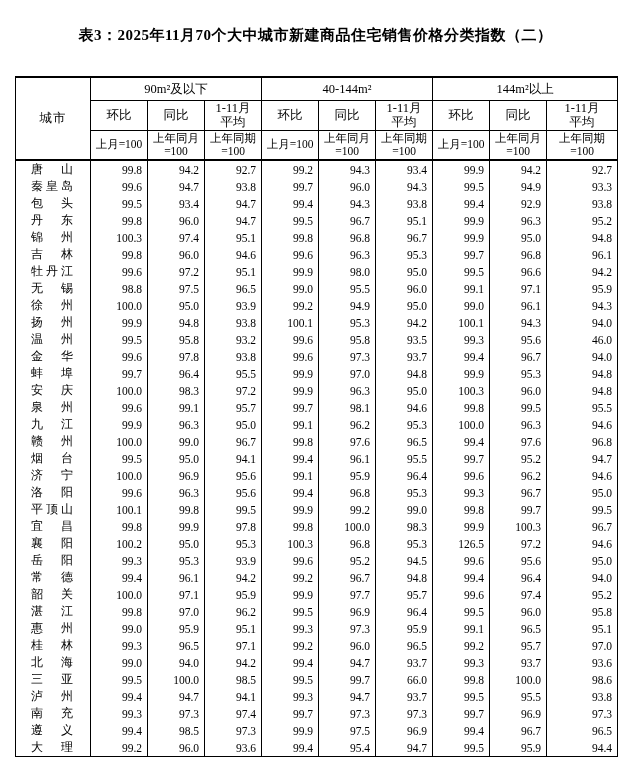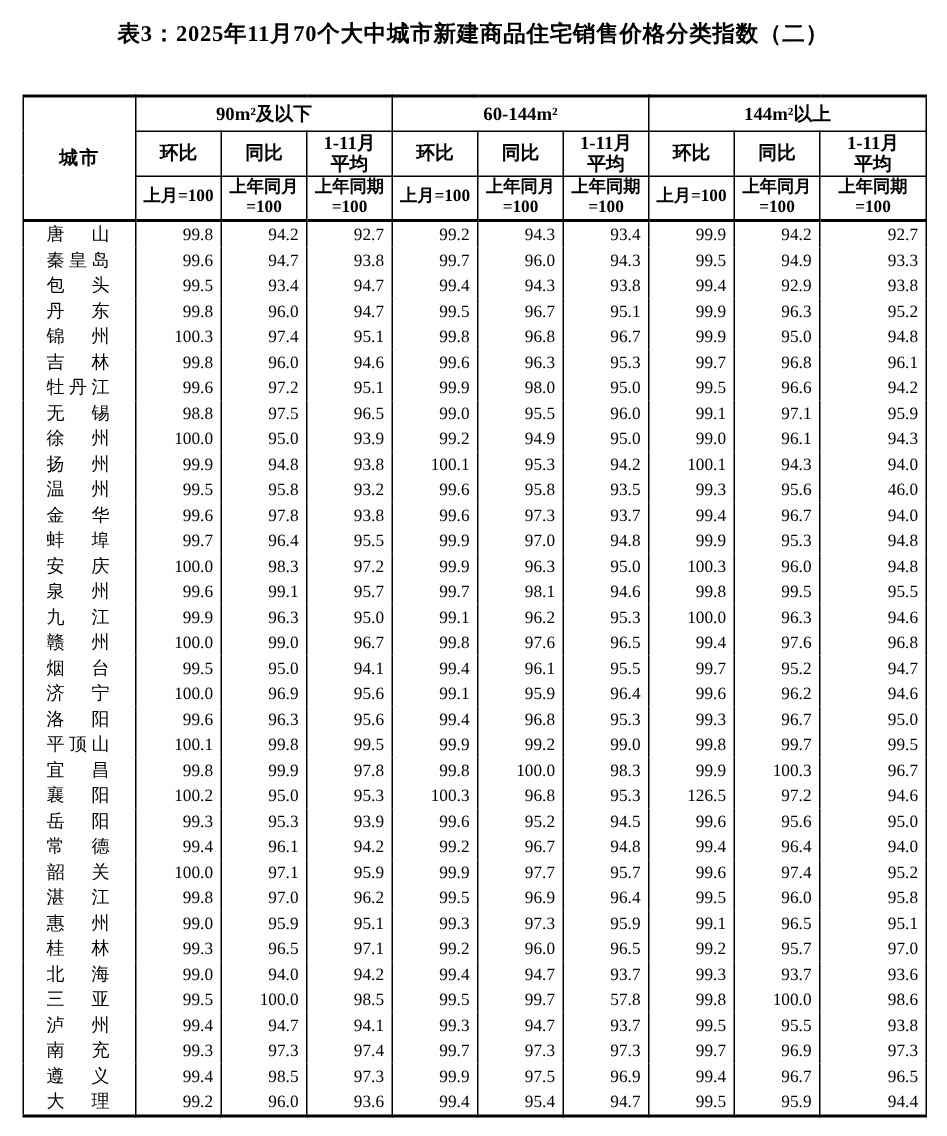--- a/index.html
+++ b/index.html
@@ -8,36 +8,36 @@
     width: 631px; height: 757px;
     background: #ffffff;
     color: #000;
     font-family: "Liberation Serif", "DejaVu Serif", serif;
     overflow: hidden;
   }
   .page-title {
     text-align: center;
     font-weight: bold;
     font-size: 15px;
-    padding-top: 13px;
+    padding-top: 26px;
     letter-spacing: 0.5px;
   }
   table.idx {
     border-collapse: collapse;
     table-layout: fixed;
     margin: 31px 0 0 15px;
     width: 602px;
     border-top: 2px solid #000;
     border-bottom: 2px solid #000;
     border-left: 1px solid #000;
     border-right: 1px solid #000;
   }
   thead th {
     border: 1px solid #000;
-    font-weight: bold;
+    font-weight: normal;
     white-space: pre-line;
     text-align: center;
     vertical-align: middle;
     padding: 0;
     line-height: 1.15;
   }
   thead tr.group-row th { height: 23px; font-size: 12.5px; }
   thead tr.label-row th { height: 30px; font-size: 12.5px; }
   thead tr.base-row  th { height: 30px; font-size: 11.5px; }
   thead tr.base-row th, th.city-head { border-bottom: 2px solid #000; text-align: center; }
@@ -76,21 +76,21 @@
       <col style="width:57px">
       <col style="width:57px">
     <col style="width:57px">
       <col style="width:57px">
       <col style="width:71px">
   </colgroup>
   <thead>
     <tr class="group-row">
       <th rowspan="3" class="city-head">城市</th>
       <th colspan="3">90m²及以下</th>
-      <th colspan="3">60-144m²</th>
+      <th colspan="3">40-144m²</th>
       <th colspan="3">144m²以上</th>
     </tr>
     <tr class="label-row">
       <th>环比</th>
       <th>同比</th>
       <th>1-11月
 平均</th>
       <th>环比</th>
       <th>同比</th>
       <th>1-11月
@@ -637,21 +637,21 @@
           <div class="city-inner">
             <span>三</span>
             <span>亚</span>
           </div>
         </td>
         <td class="num-cell">99.5</td>
         <td class="num-cell">100.0</td>
         <td class="num-cell">98.5</td>
         <td class="num-cell">99.5</td>
         <td class="num-cell">99.7</td>
-        <td class="num-cell">57.8</td>
+        <td class="num-cell">66.0</td>
         <td class="num-cell">99.8</td>
         <td class="num-cell">100.0</td>
         <td class="num-cell">98.6</td>
       </tr>
       <tr>
         <td class="city-cell">
           <div class="city-inner">
             <span>泸</span>
             <span>州</span>
           </div>

